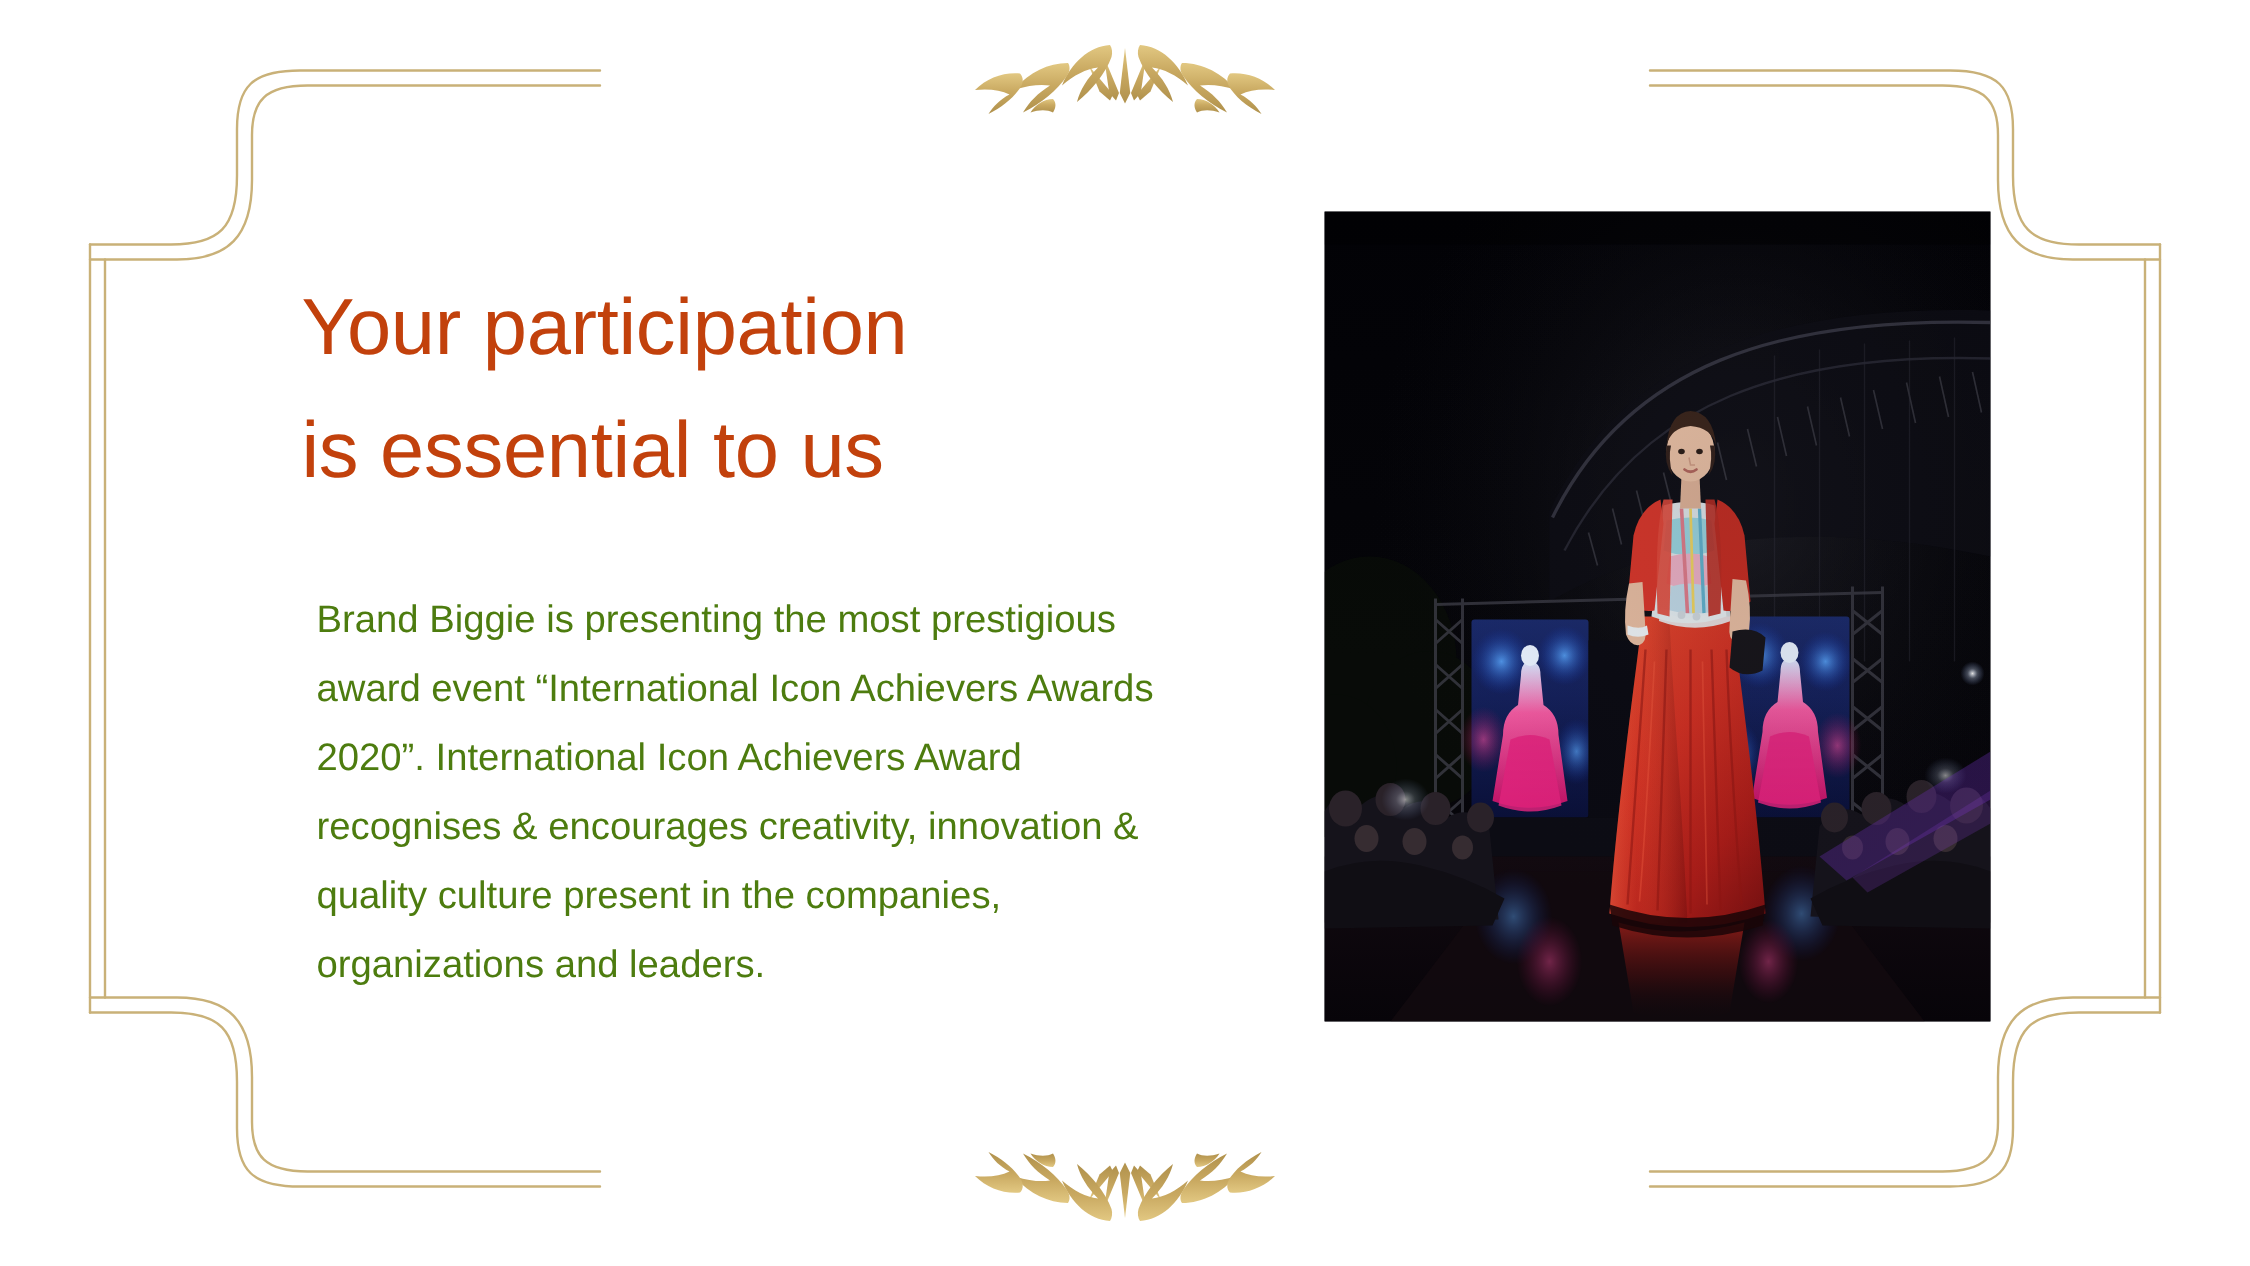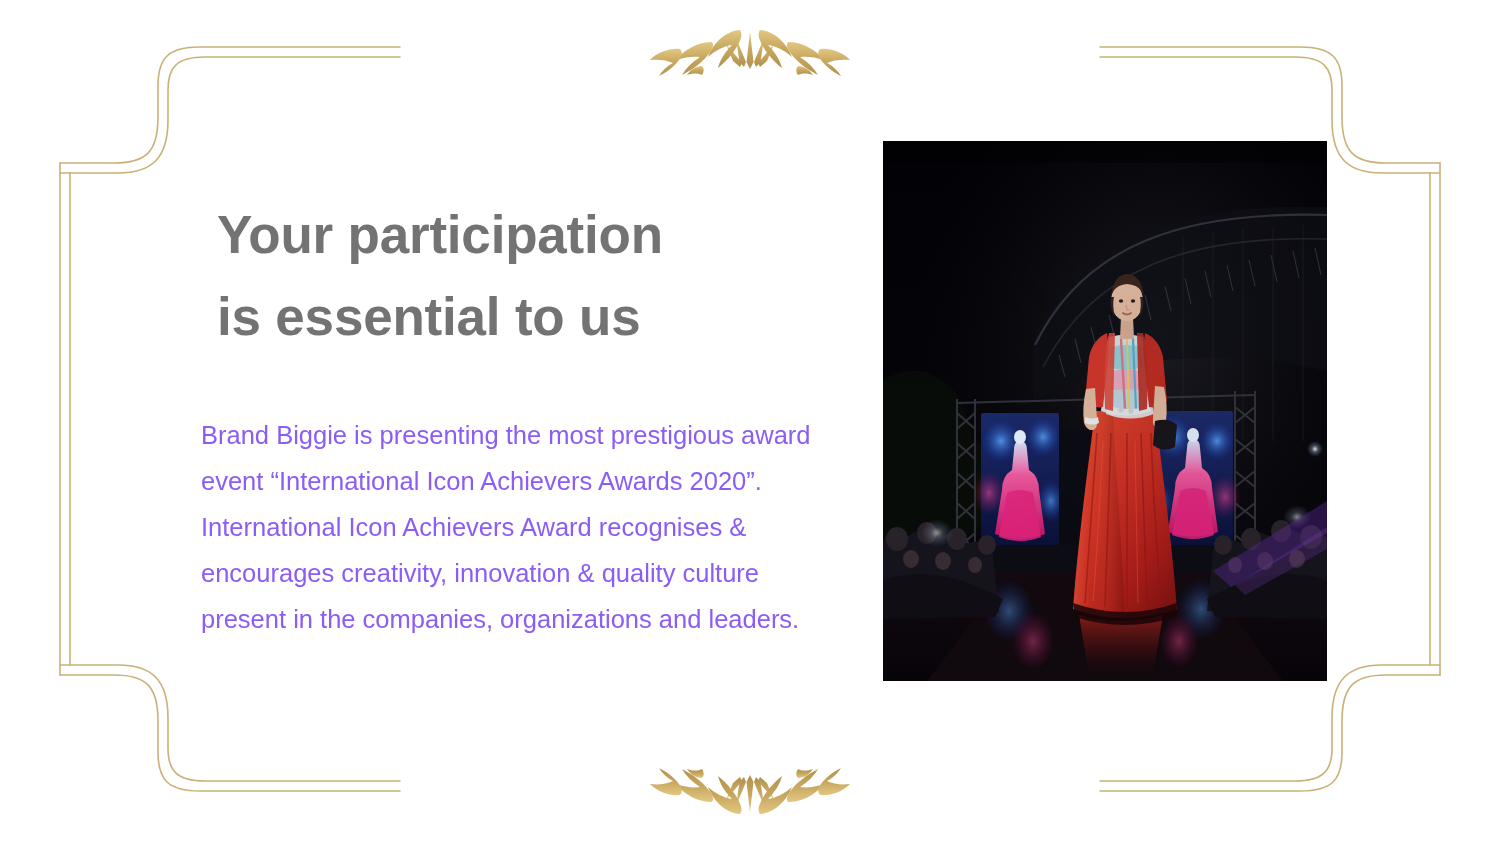--- a/index.html
+++ b/index.html
@@ -34,33 +34,33 @@
   .ornament-bottom{ left:640px; top:766px; width:220px; height:56px; transform:scaleY(-1); }
 
   
   .text-col{
     position:absolute;
     left:201px;
     top:178px;
     width:620px;
   }
   .slide-title{
-    margin:16px;
-    color:#737373;
+    margin:0;
+    color:#c2410c;
     font-family:"Liberation Sans", sans-serif;
-    font-weight:700;
+    font-weight:400;
     font-size:53px;
     line-height:82px;
     letter-spacing:-0.2px;
     white-space:pre-line;
   }
   .slide-body{
-    margin:0;
+    margin:10px;
     padding-top:38px;
-    color:#8b5cf6;
+    color:#4d7c0f;
     font-family:"Liberation Sans", sans-serif;
     font-weight:400;
     font-size:25.5px;
     line-height:46px;
     white-space:pre-line;
   }
 
   
   .photo{
     position:absolute;

